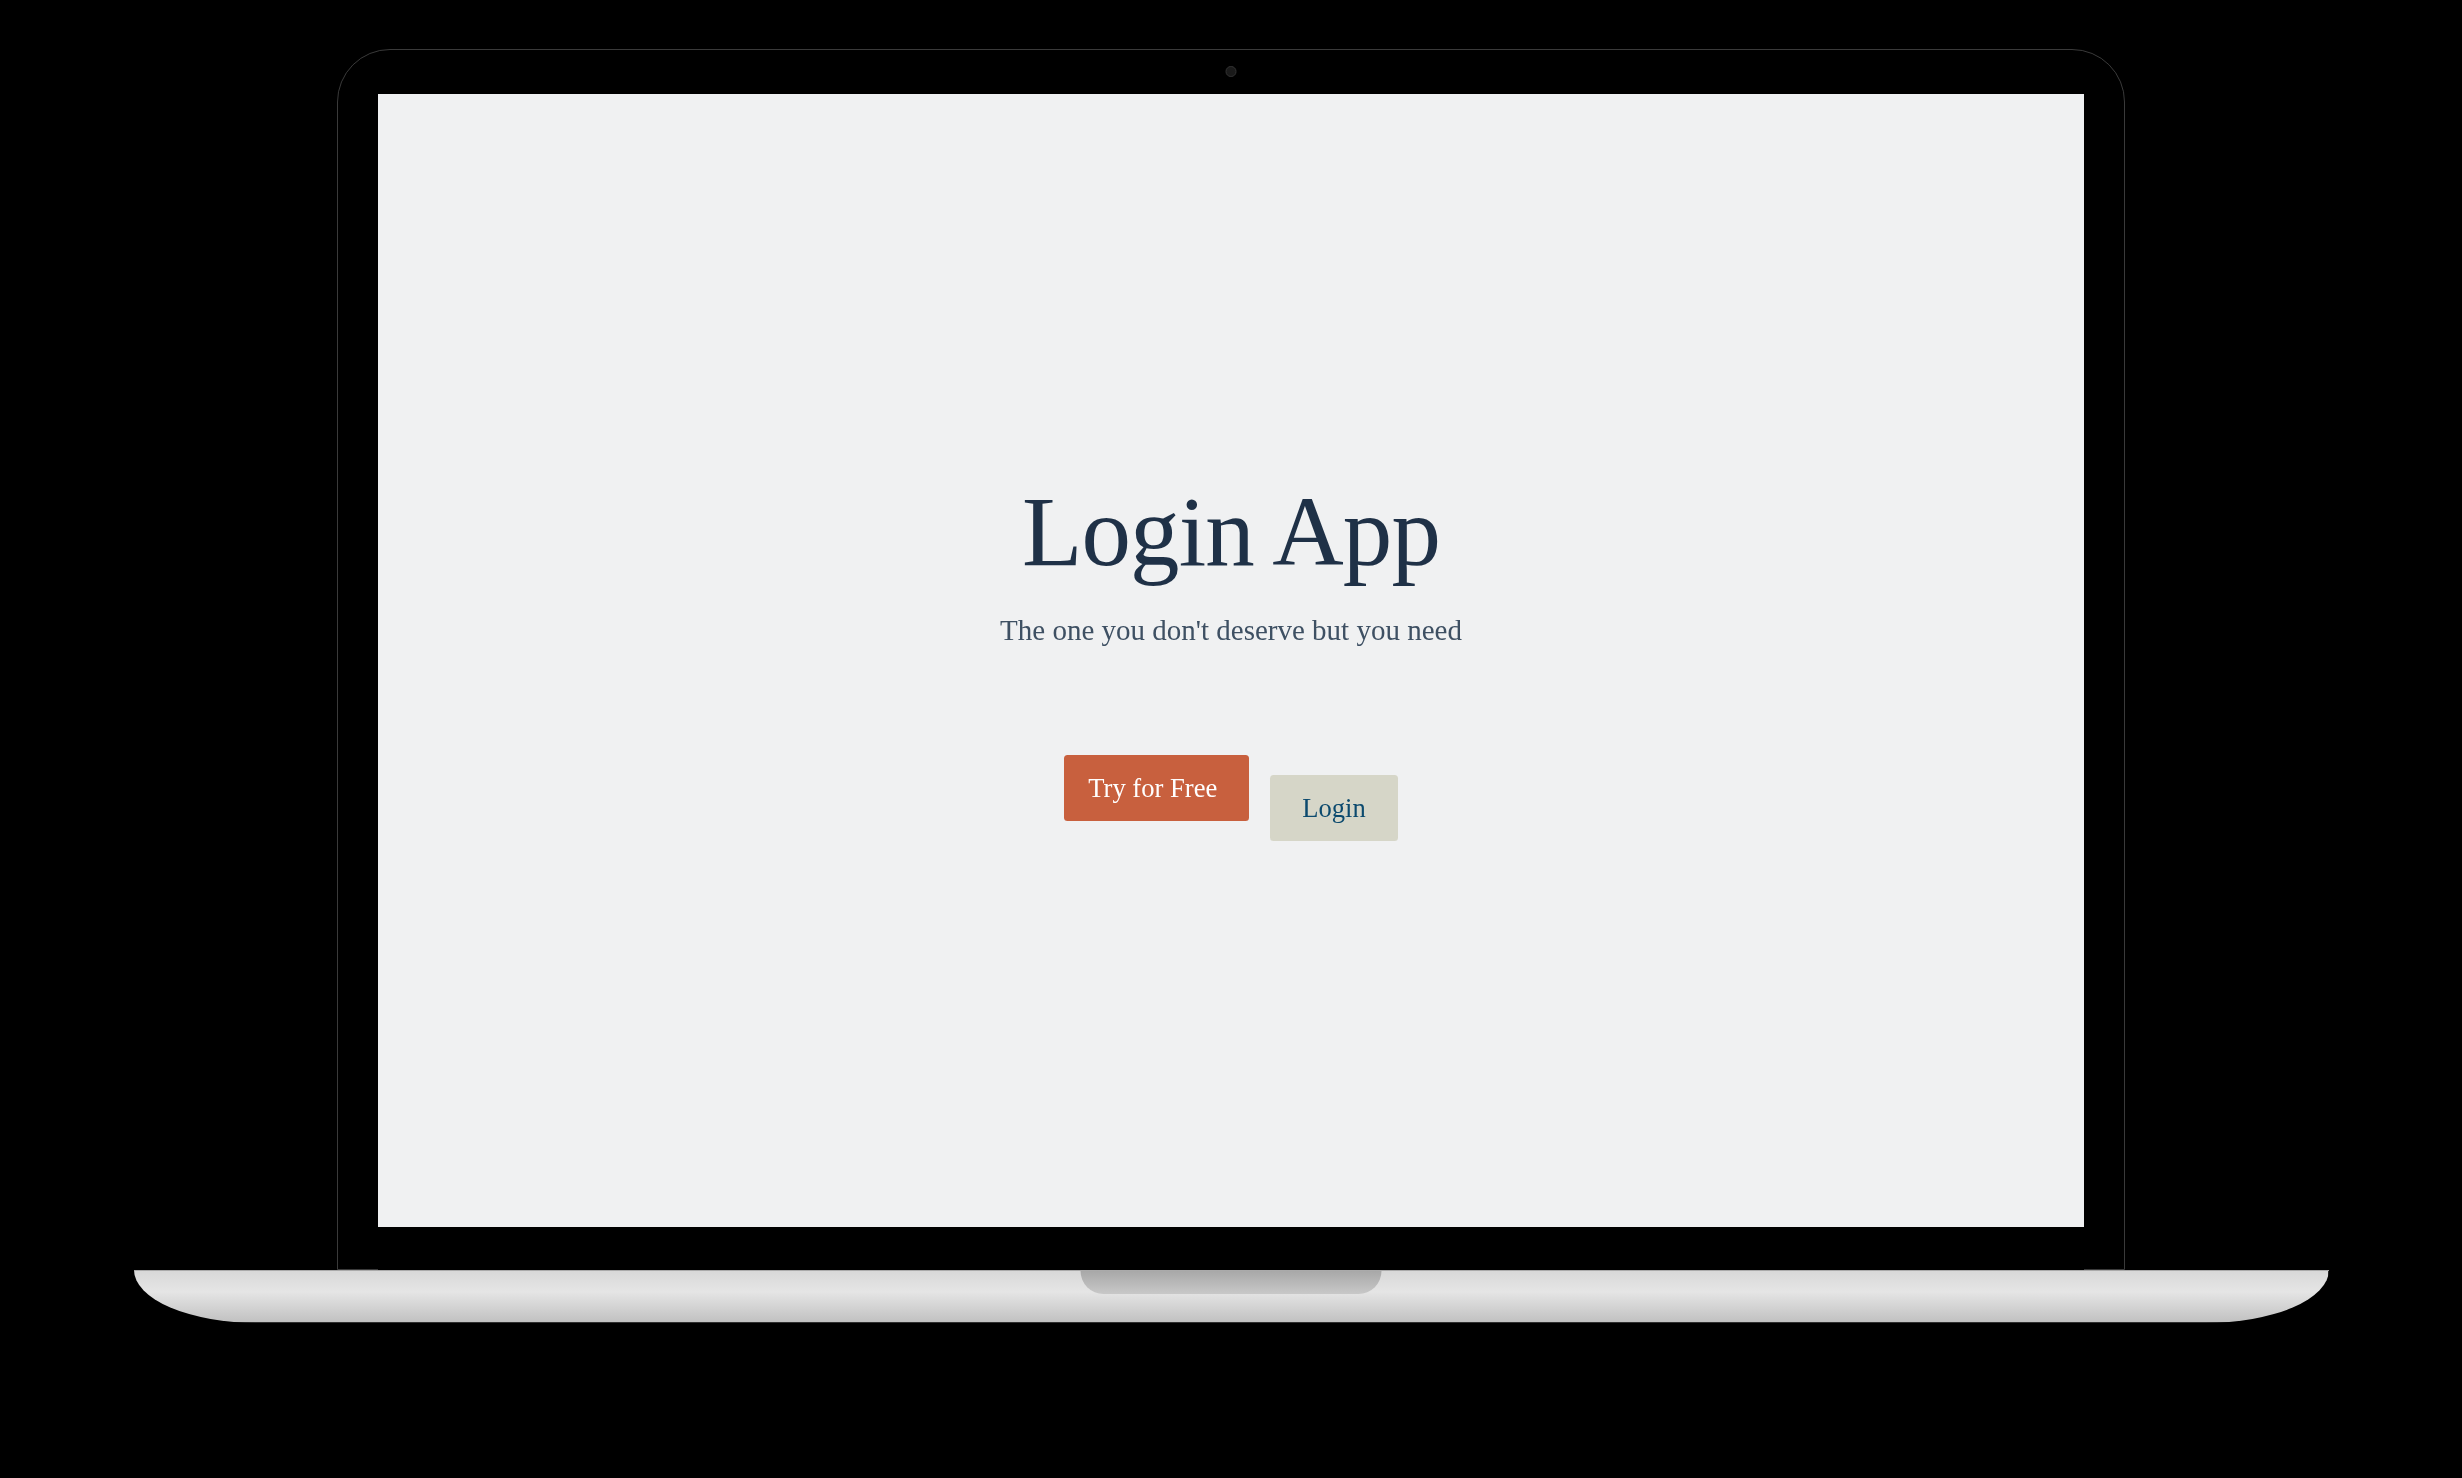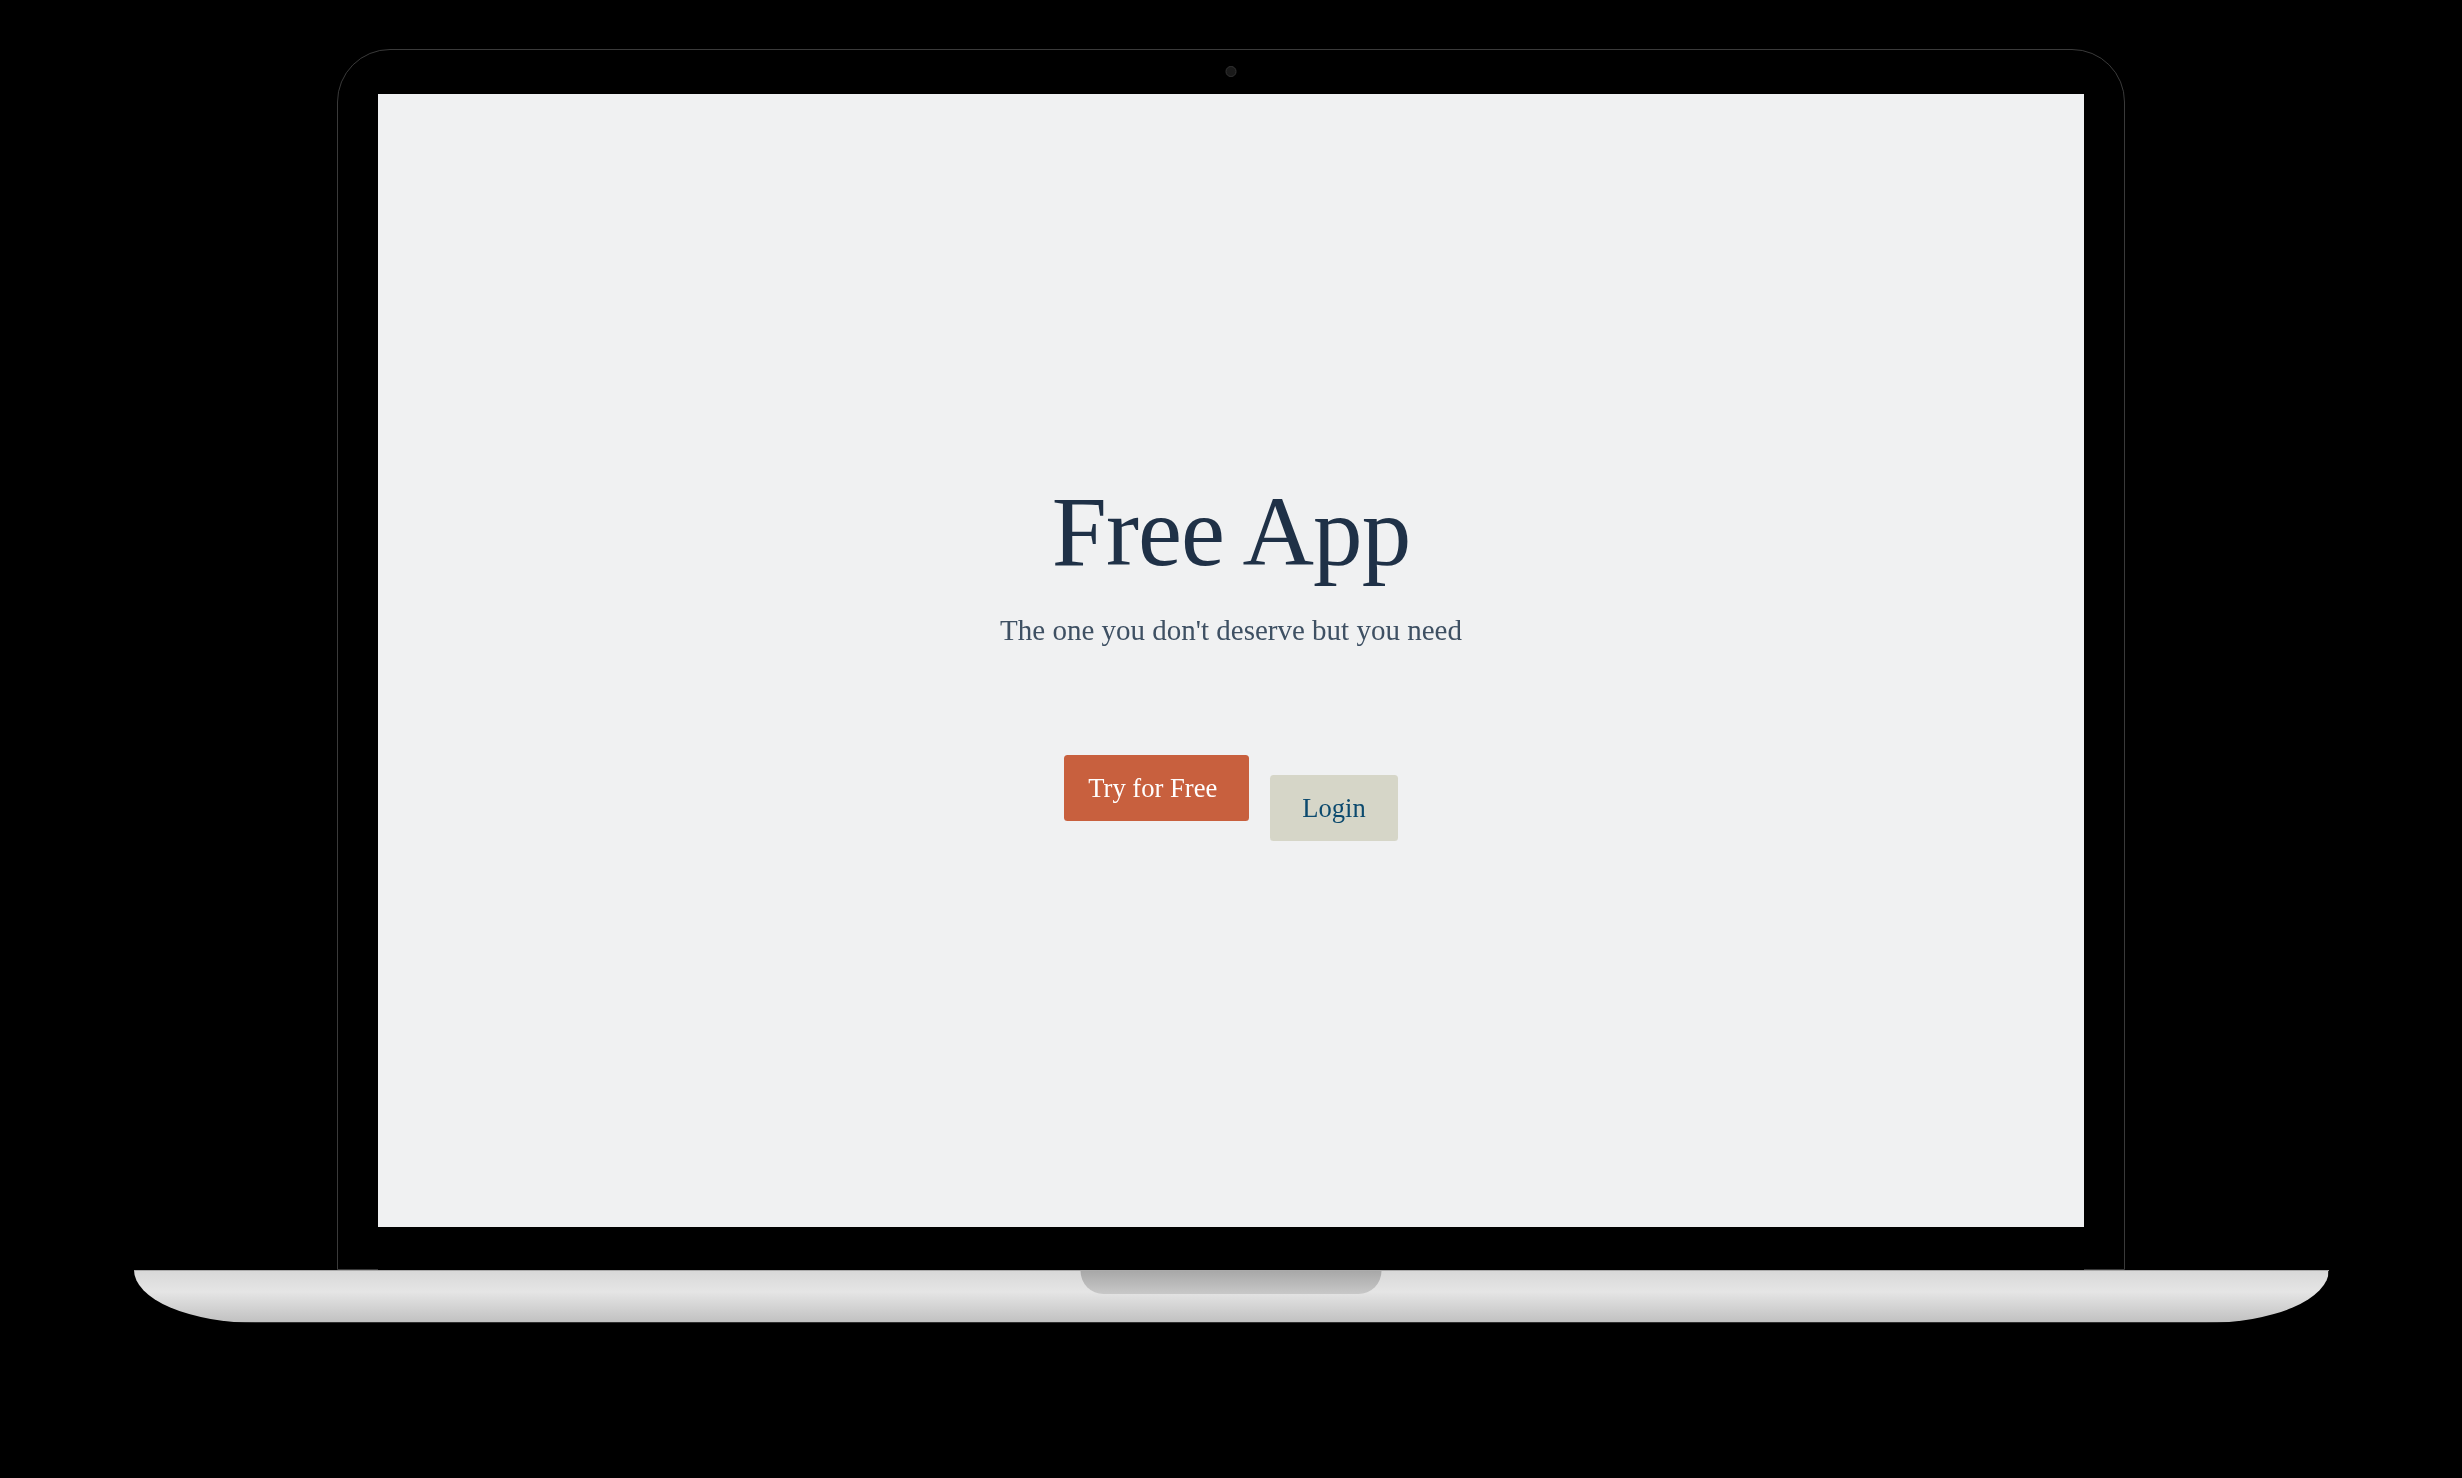--- a/index.html
+++ b/index.html
@@ -143,21 +143,21 @@
   </style>
 </head>
 <body>
 
 <div class="laptop-container">
   <div class="laptop-screen-frame">
     <div class="notch">
       <div class="camera"></div>
     </div>
     <div class="screen-content">
-      <h1 class="app-title">Free App</h1>
+      <h1 class="app-title">Login App</h1>
       <p class="app-tagline">The one you don't deserve but you need</p>
       <div class="button-row">
         <button class="btn btn-primary">Try for Free</button>
         <button class="btn btn-secondary">Login</button>
       </div>
     </div>
     <div class="screen-bottom-bar"></div>
   </div>
   <div class="laptop-base"></div>
 </div>

